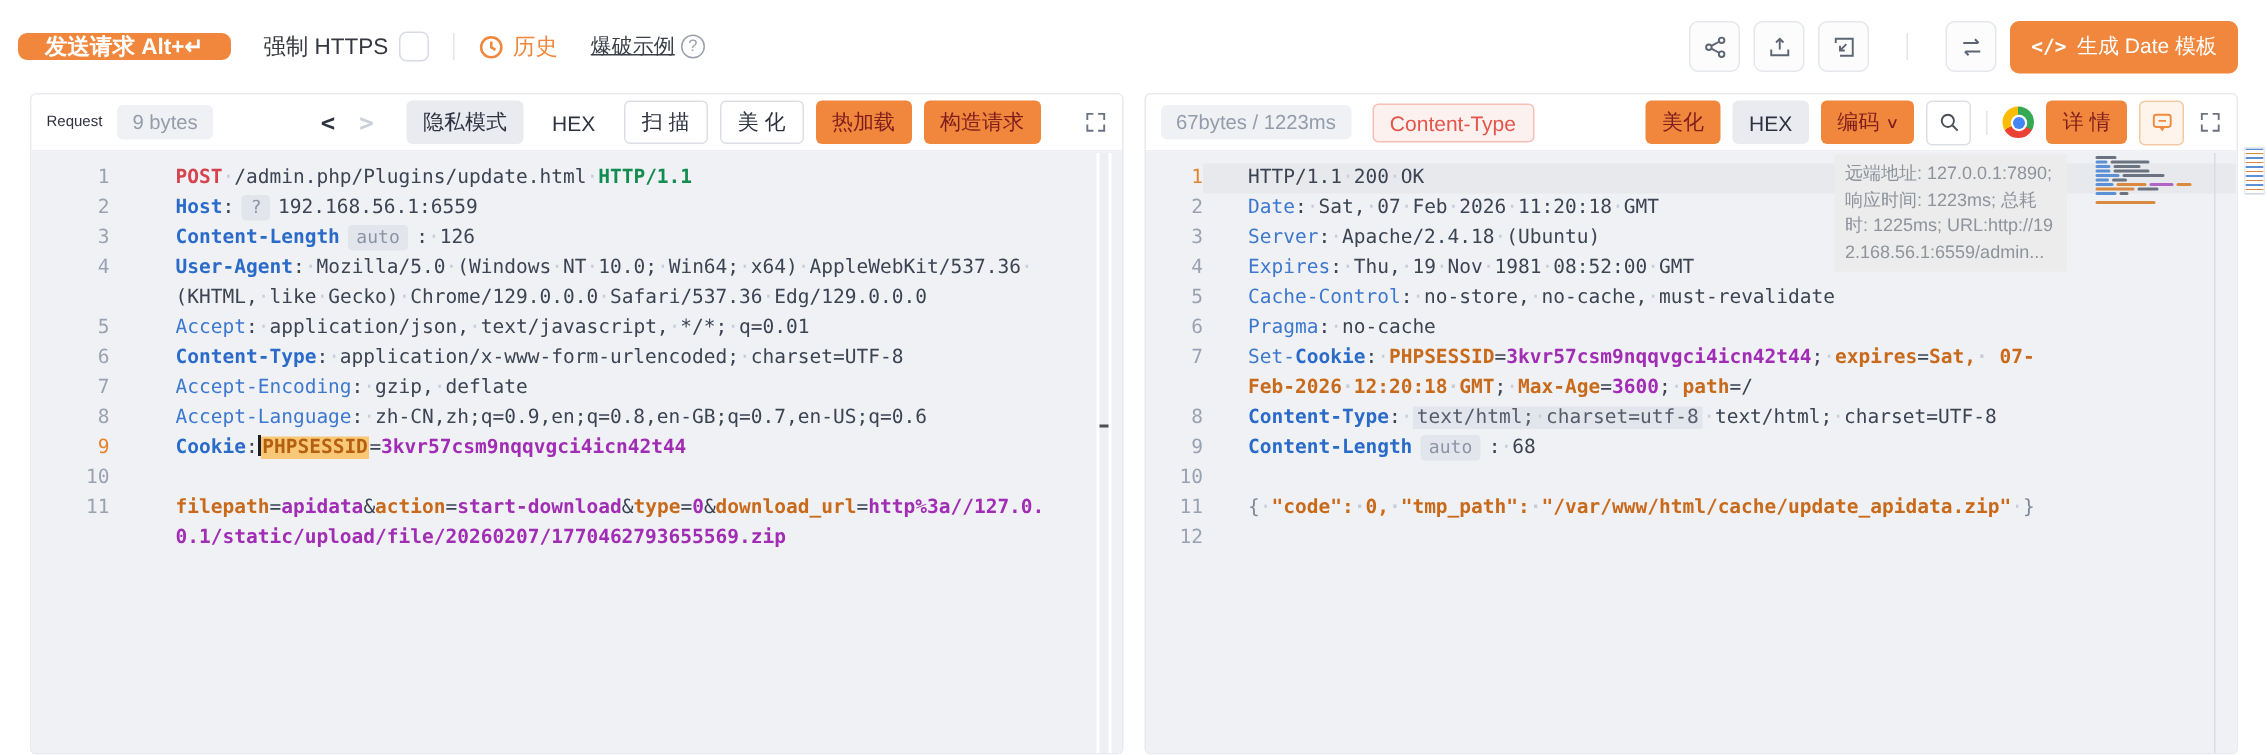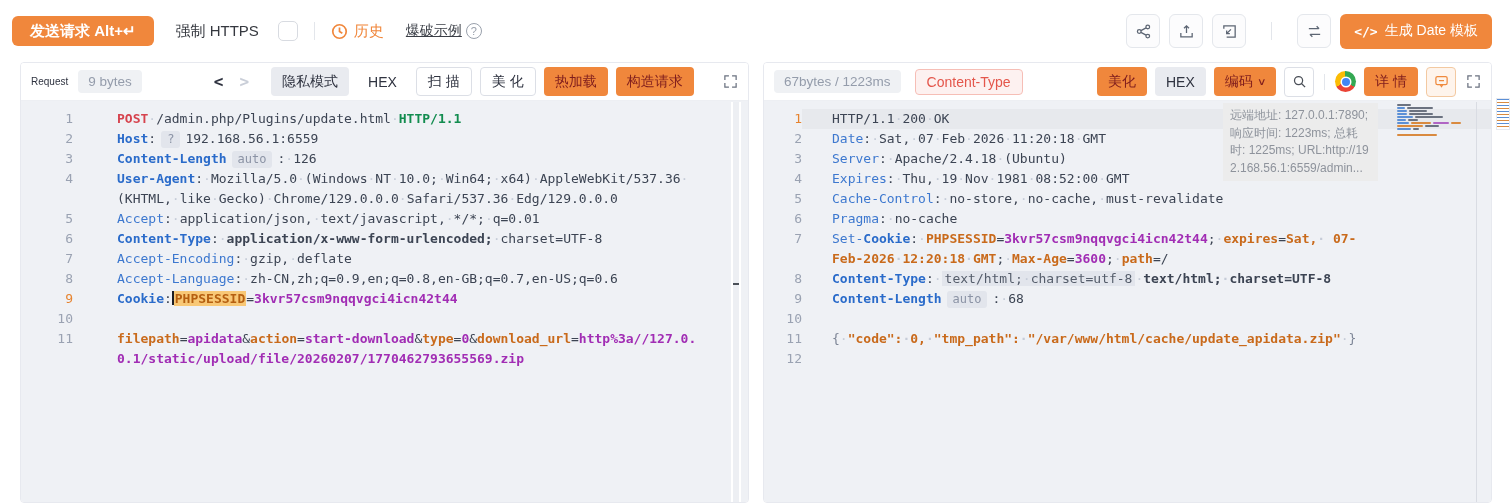--- a/index.html
+++ b/index.html
@@ -1,22 +1,22 @@
 <!DOCTYPE html>
 <html><head>
 <meta charset="utf-8">
 <style>
   *{box-sizing:border-box;margin:0;padding:0}
   html,body{width:1511px;height:503px;overflow:hidden;background:#fff;
     font-family:"Liberation Sans",sans-serif;}
   
   .toolbar{height:62px;display:flex;align-items:center;padding:0 19px 0 12px;background:#fff;}
-  .btn-send{height:30px;padding:0 18px;background:#f0873c;border:none;border-radius:6px;
+  .btn-send{height:18px;padding:0 18px;background:#f0873c;border:none;border-radius:6px;
     color:#fff;font-size:15px;font-weight:bold;display:flex;align-items:center;cursor:pointer;}
-  .force-https{margin-left:22px;font-size:15px;color:#35383f;display:flex;align-items:center;gap:19px;}
+  .force-https{margin-left:22px;font-size:15px;color:#35383f;display:flex;align-items:center;gap:7px;}
   .checkbox{width:20px;height:20px;border:1.5px solid #d8dbe1;border-radius:5px;background:#fff;}
   .tb-div{width:1px;height:18px;background:#e3e6eb;margin:0 16px;}
   .history{display:flex;align-items:center;gap:6px;color:#f0873c;font-size:15px;cursor:pointer;}
   .blast{margin-left:22px;font-size:14px;color:#3a3e46;text-decoration:underline;cursor:pointer;}
   .qmark{display:inline-block;width:16px;height:16px;border:1.2px solid #9aa1ac;border-radius:50%;
     color:#9aa1ac;font-size:11px;line-height:14px;text-align:center;margin-left:4px;}
   .proxy-badge{margin-left:46px;padding:5px 13px;border:1px solid #9fe2bc;border-radius:4px;
     background:#f0fbf5;color:#28b070;font-size:14px;}
   .tb-right{margin-left:auto;display:flex;align-items:center;gap:9px;}
   .icon-btn{width:34px;height:34px;border:1px solid #e4e7ec;border-radius:6px;background:#fcfcfd;
@@ -67,21 +67,21 @@
   .ed-res .c{padding-left:30px;padding-right:122px;}
   .ln .g.act{color:#e6832f;}
   .ln .c{flex:1;color:#3c4453;white-space:pre-wrap;overflow-wrap:break-word;min-height:20px;}
   .ln .c.ba{word-break:break-all;}
   .ln .c.hl{background:#e7e9ed;}
   .tk-m{color:#d6434e;font-weight:bold}
   .tk-v{color:#128c4f;font-weight:bold}
   .tk-k{color:#2a6bca;font-weight:bold}
   .tk-K{color:#3d78cf}
   .tk-t{color:#3c4453}
-  .tk-b{color:#3c4453;font-weight:bold}
+  .tk-b{color:#3c4453;font-weight:normal}
   .tk-a{color:#c96a1b;font-weight:bold}
   .tk-s{color:#a12db4;font-weight:bold}
   .tk-y{color:#7d8596}
   .tk-ws{color:#c6ccd8}
   .tk-c{display:inline-block;background:#e2e5ec;color:#8b93a5;border-radius:3px;padding:0 6px;
     font-size:12px;line-height:17px;margin:0 5px;}
   .tk-C{background:#f8c876;color:#b55f10;font-weight:bold;padding:0 1px;}
   .tk-g{background:#e2e5ec;color:#555d6b;padding:0 3px;}
   .tk-cur{display:inline-block;width:2px;height:14px;background:#1c1e24;vertical-align:-2px;}
   

